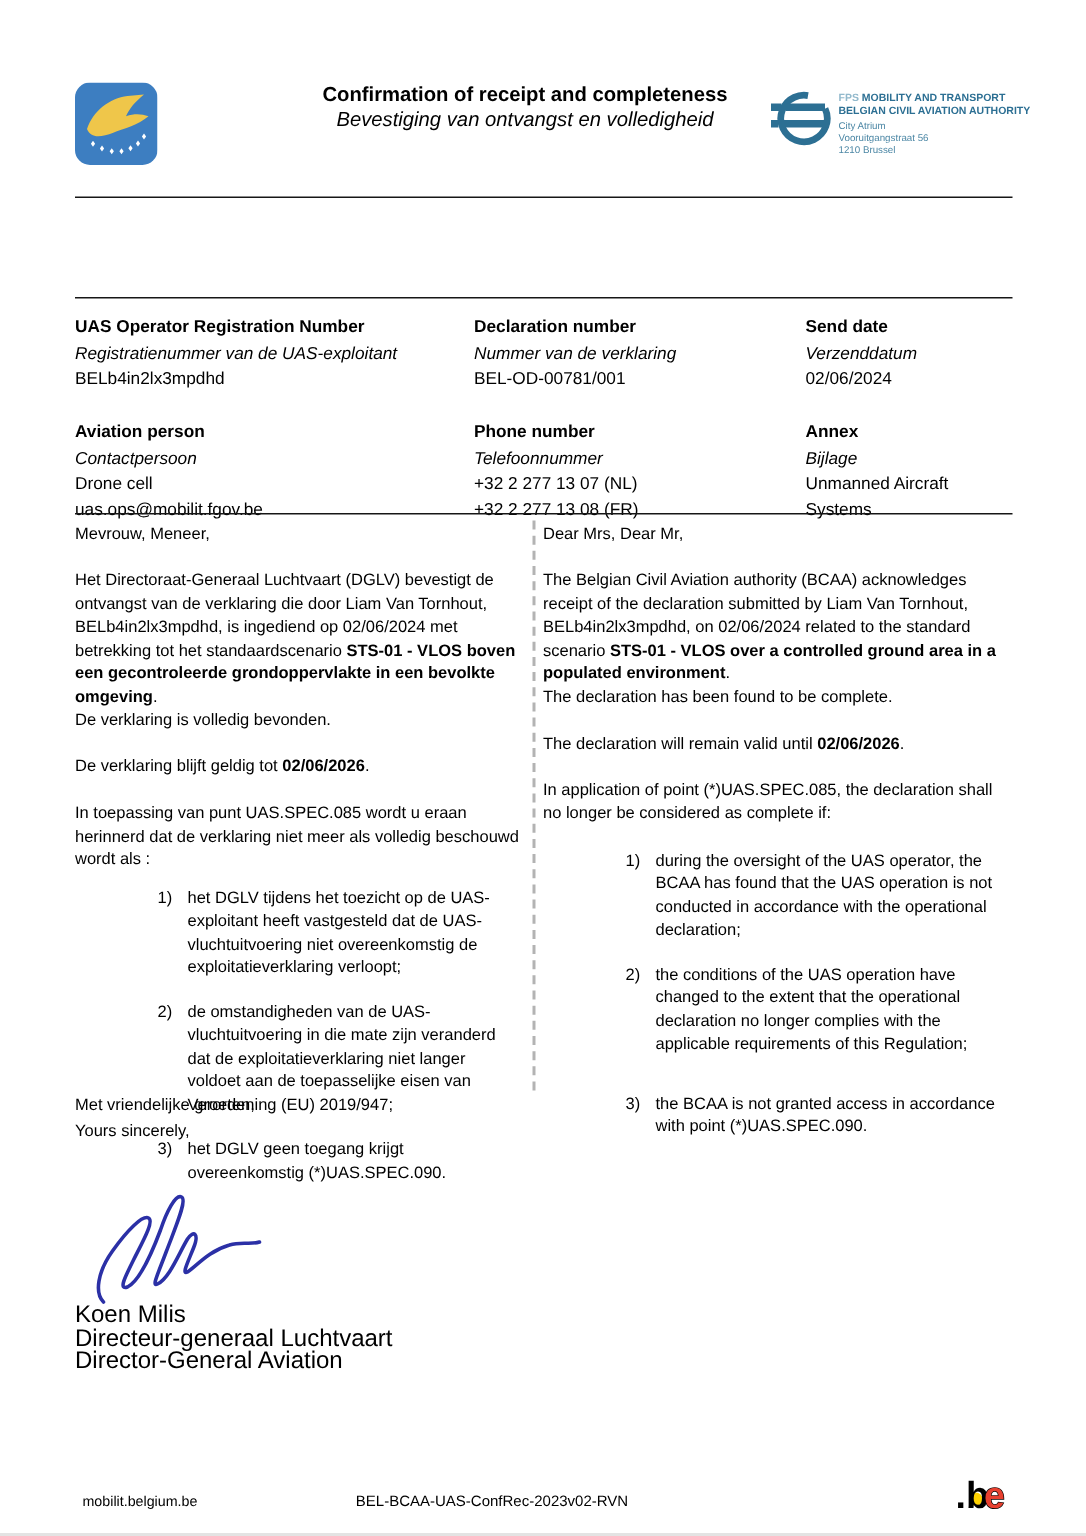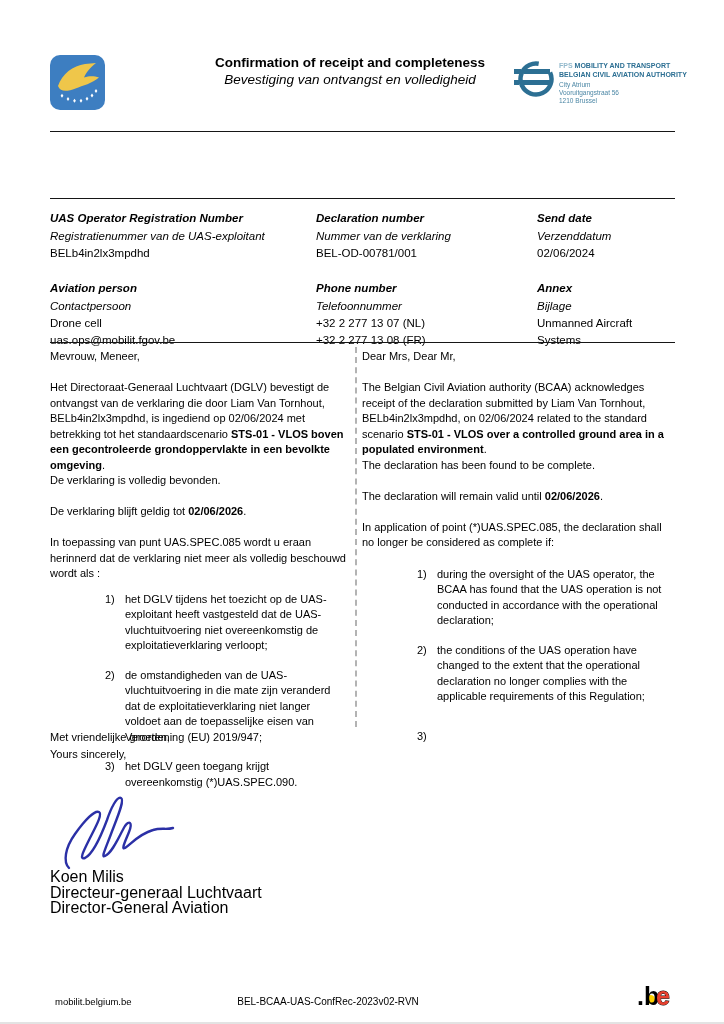--- a/index.html
+++ b/index.html
@@ -20,21 +20,21 @@
   .auth-line1{font-size:7px;font-weight:bold;color:var(--authority-blue,#2C6F93);line-height:9px;white-space:nowrap;}
   .auth-line1 .fps{color:var(--authority-light-blue,#92B9CC);}
   .auth-addr{font-size:6.5px;color:var(--authority-mid-blue,#4C87A5);line-height:8px;margin-top:2px;}
   
   .recipient{position:absolute;left:85px;top:145px;font-size:12px;line-height:17.5px;}
   
   .fields{position:absolute;left:50px;top:210px;width:630px;font-size:11.5px;}
   .fcell{position:absolute;}
   .c1{left:0;}.c2{left:266px;}.c3{left:487px;}
   .r1{top:0;}.r2{top:70px;}
-  .flabel{font-weight:bold;line-height:17.5px;font-style:italic;}
+  .flabel{font-weight:bold;line-height:17.5px;}
   .fnl{font-style:italic;line-height:17.5px;}
   .fval{line-height:16.5px;}
   
   .col{position:absolute;top:349px;font-size:11px;line-height:15.5px;}
   .col-nl{left:50px;width:298px;}
   .col-en{left:362px;width:306px;}
   .col p{margin:0 0 15.5px 0;}
   .li{display:flex;margin-bottom:14px;}
   .li .num{width:20px;flex:none;margin-left:55px;}
   .li .txt{flex:1;}
@@ -178,20 +178,21 @@
     <div class="li" style="margin-top:16px">
       <span class="num">1)</span>
       <span class="txt">during the oversight of the UAS operator, the BCAA has found that the UAS operation is not conducted in accordance with the operational declaration;</span>
     </div>
     <div class="li">
       <span class="num">2)</span>
       <span class="txt">the conditions of the UAS operation have changed to the extent that the operational declaration no longer complies with the applicable requirements of this Regulation;</span>
     </div>
     <div class="li gap">
       <span class="num">3)</span>
+      <span class="txt">the BCAA is not granted access in accordance with point (*)UAS.SPEC.090.</span>
     </div>
   </div>
 
   <div class="vdivider"></div>
 
   <div class="closing">
     <div>Met vriendelijke groeten,</div>
     <div>Yours sincerely,</div>
   </div>
 

